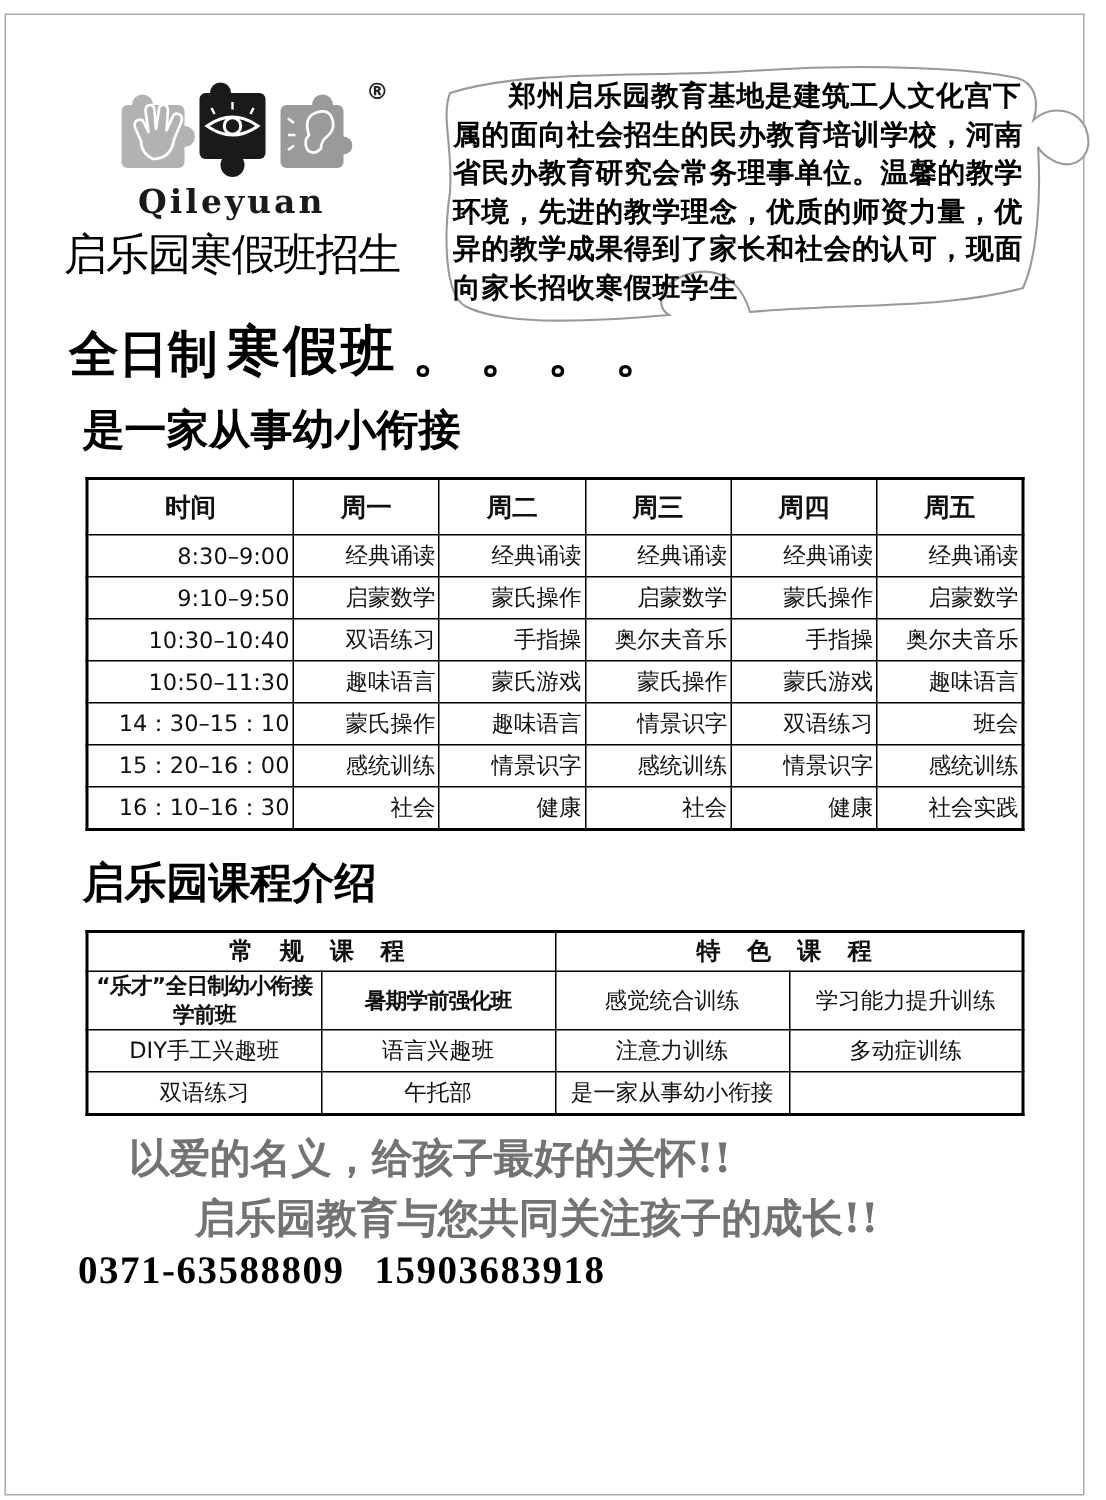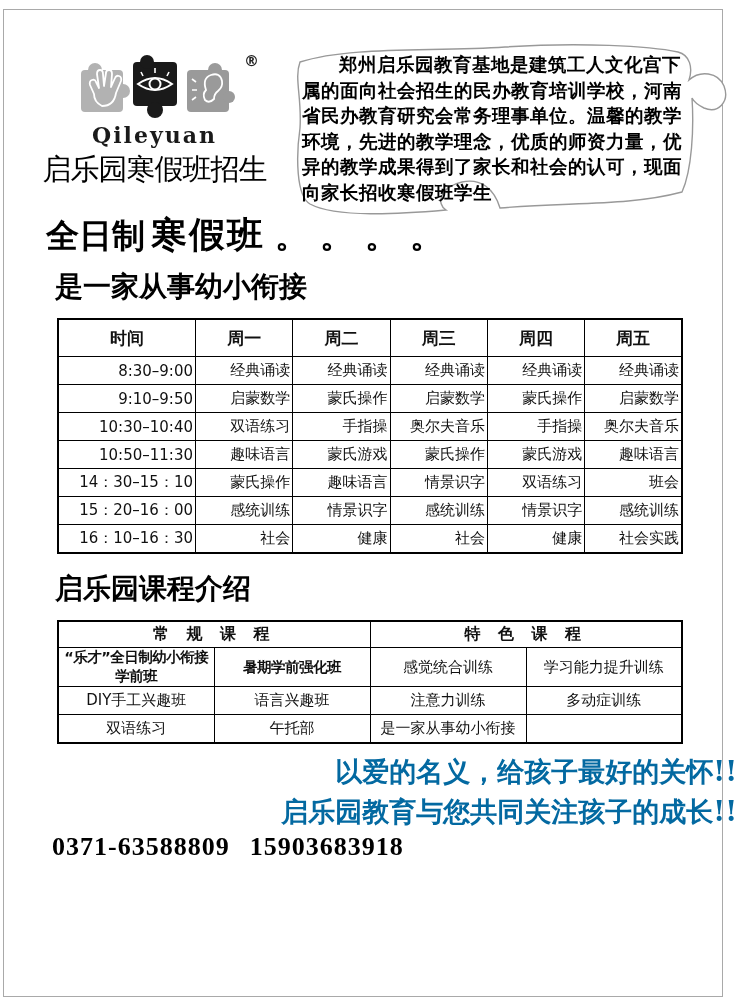--- a/index.html
+++ b/index.html
@@ -71,22 +71,22 @@
   #schedule-table th{height:36px;font-size:17px;font-weight:bold;}
   #schedule-table td{height:27px;font-size:15px;font-weight:500;text-align:right;}
   #schedule-table .time-cell{font-family:"DejaVu Sans",sans-serif;}
   #schedule-table th:first-child,#schedule-table td:first-child{width:132px;}
   #course-table th{height:25px;font-size:16px;font-weight:bold;letter-spacing:6px;}
   #course-table td{height:27px;font-size:15px;font-weight:500;}
   #course-table .bold-cell{font-weight:900;font-size:14.5px;letter-spacing:-0.5px;}
 
   
   .slogan{
-    font-family:"DejaVu Serif",serif;font-weight:bold;color:#0369a1;
-    font-size:27px;white-space:nowrap;text-align:right;
+    font-family:"DejaVu Serif",serif;font-weight:bold;color:#737373;
+    font-size:27px;white-space:nowrap;
   }
   .s1{margin:10px 0 0 86px;}
   .s2{margin:4px 0 0 130px;}
   .contact{margin:2px 0 0 52px;display:flex;align-items:baseline;white-space:nowrap;color:#000;}
   .c-num{font-family:"Liberation Serif",serif;font-weight:bold;font-size:26px;margin-right:20px;letter-spacing:1px;}
 </style>
 </head>
 <body>
 
 <div class="page">

